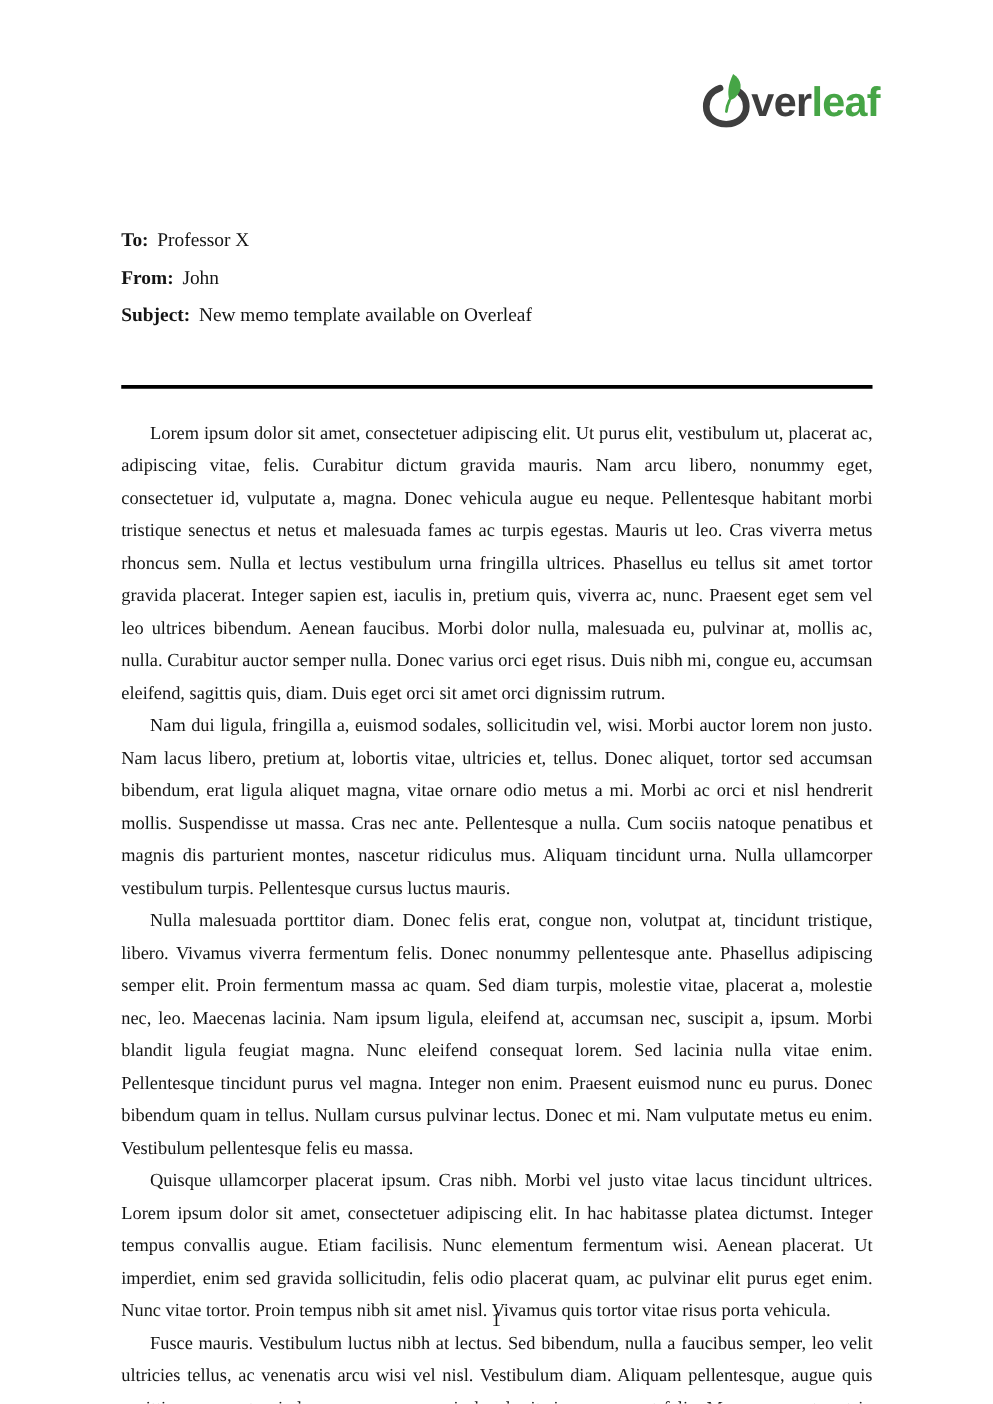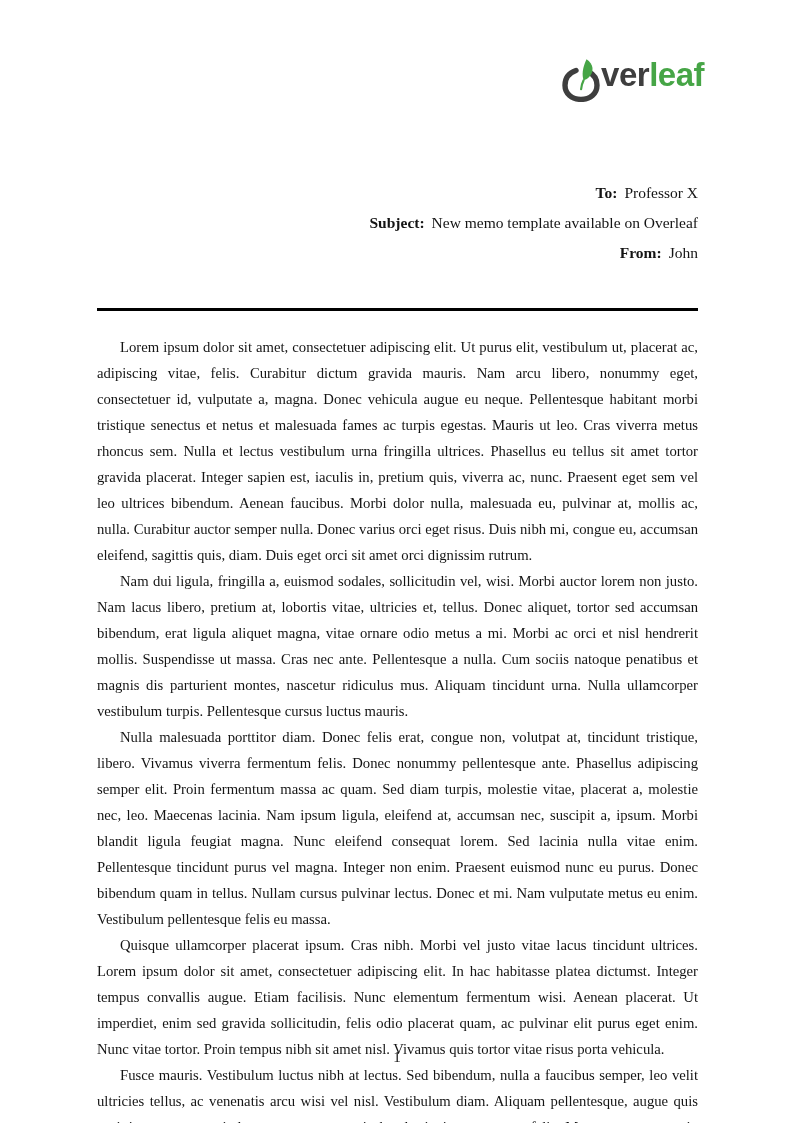--- a/index.html
+++ b/index.html
@@ -14,20 +14,21 @@
     color: #141414;
     overflow: hidden;
   }
 
   
   .logo {
     position: absolute;
     top: 58px;
     right: 90px;
     display: flex;
+    align-items: flex-end;
   }
   .logo svg { display: block; }
   .logo-text {
     font-family: "Liberation Sans", sans-serif;
     font-weight: 600;
     font-size: 33px;
     letter-spacing: -0.5px;
     line-height: 1;
     margin-bottom: 4px;
     margin-left: 1px;
@@ -39,21 +40,20 @@
   .memo-fields {
     position: absolute;
     top: 183px;
     left: 97px;
     right: 96px;
   }
   .memo-field {
     font-size: 15.5px;
     line-height: 19px;
     margin-bottom: 11px;
-    text-align: right;
   }
   .field-label { font-weight: bold; margin-right: 7px; }
 
   
   .rule {
     position: absolute;
     top: 308px;
     left: 97px;
     width: 601px;
     height: 3px;
@@ -97,24 +97,24 @@
       <path d="M21.6 22.3 C20.2 25.2 19.3 28.2 19.1 31.2" fill="none" stroke-width="2.2" stroke-linecap="round" stroke="#46a546"></path>
     </svg>
     <div class="logo-text"><span class="logo-gray">ver</span><span class="logo-green">leaf</span></div>
   </div>
 
   <div class="memo-fields">
     <div class="memo-field">
       <span class="field-label">To:</span><span class="field-value">Professor X</span>
     </div>
     <div class="memo-field">
-      <span class="field-label">Subject:</span><span class="field-value">New memo template available on Overleaf</span>
+      <span class="field-label">From:</span><span class="field-value">John</span>
     </div>
     <div class="memo-field">
-      <span class="field-label">From:</span><span class="field-value">John</span>
+      <span class="field-label">Subject:</span><span class="field-value">New memo template available on Overleaf</span>
     </div>
   </div>
 
   <div class="rule"></div>
 
   <div class="body-text">
     <p>Lorem ipsum dolor sit amet, consectetuer adipiscing elit. Ut purus elit, vestibulum ut, placerat ac, adipiscing vitae, felis. Curabitur dictum gravida mauris. Nam arcu libero, nonummy eget, consectetuer id, vulputate a, magna. Donec vehicula augue eu neque. Pellentesque habitant morbi tristique senectus et netus et malesuada fames ac turpis egestas. Mauris ut leo. Cras viverra metus rhoncus sem. Nulla et lectus vestibulum urna fringilla ultrices. Phasellus eu tellus sit amet tortor gravida placerat. Integer sapien est, iaculis in, pretium quis, viverra ac, nunc. Praesent eget sem vel leo ultrices bibendum. Aenean faucibus. Morbi dolor nulla, malesuada eu, pulvinar at, mollis ac, nulla. Curabitur auctor semper nulla. Donec varius orci eget risus. Duis nibh mi, congue eu, accumsan eleifend, sagittis quis, diam. Duis eget orci sit amet orci dignissim rutrum.</p>
     <p>Nam dui ligula, fringilla a, euismod sodales, sollicitudin vel, wisi. Morbi auctor lorem non justo. Nam lacus libero, pretium at, lobortis vitae, ultricies et, tellus. Donec aliquet, tortor sed accumsan bibendum, erat ligula aliquet magna, vitae ornare odio metus a mi. Morbi ac orci et nisl hendrerit mollis. Suspendisse ut massa. Cras nec ante. Pellentesque a nulla. Cum sociis natoque penatibus et magnis dis parturient montes, nascetur ridiculus mus. Aliquam tincidunt urna. Nulla ullamcorper vestibulum turpis. Pellentesque cursus luctus mauris.</p>
     <p>Nulla malesuada porttitor diam. Donec felis erat, congue non, volutpat at, tincidunt tristique, libero. Vivamus viverra fermentum felis. Donec nonummy pellentesque ante. Phasellus adipiscing semper elit. Proin fermentum massa ac quam. Sed diam turpis, molestie vitae, placerat a, molestie nec, leo. Maecenas lacinia. Nam ipsum ligula, eleifend at, accumsan nec, suscipit a, ipsum. Morbi blandit ligula feugiat magna. Nunc eleifend consequat lorem. Sed lacinia nulla vitae enim. Pellentesque tincidunt purus vel magna. Integer non enim. Praesent euismod nunc eu purus. Donec bibendum quam in tellus. Nullam cursus pulvinar lectus. Donec et mi. Nam vulputate metus eu enim. Vestibulum pellentesque felis eu massa.</p>
     <p>Quisque ullamcorper placerat ipsum. Cras nibh. Morbi vel justo vitae lacus tincidunt ultrices. Lorem ipsum dolor sit amet, consectetuer adipiscing elit. In hac habitasse platea dictumst. Integer tempus convallis augue. Etiam facilisis. Nunc elementum fermentum wisi. Aenean placerat. Ut imperdiet, enim sed gravida sollicitudin, felis odio placerat quam, ac pulvinar elit purus eget enim. Nunc vitae tortor. Proin tempus nibh sit amet nisl. Vivamus quis tortor vitae risus porta vehicula.</p>

